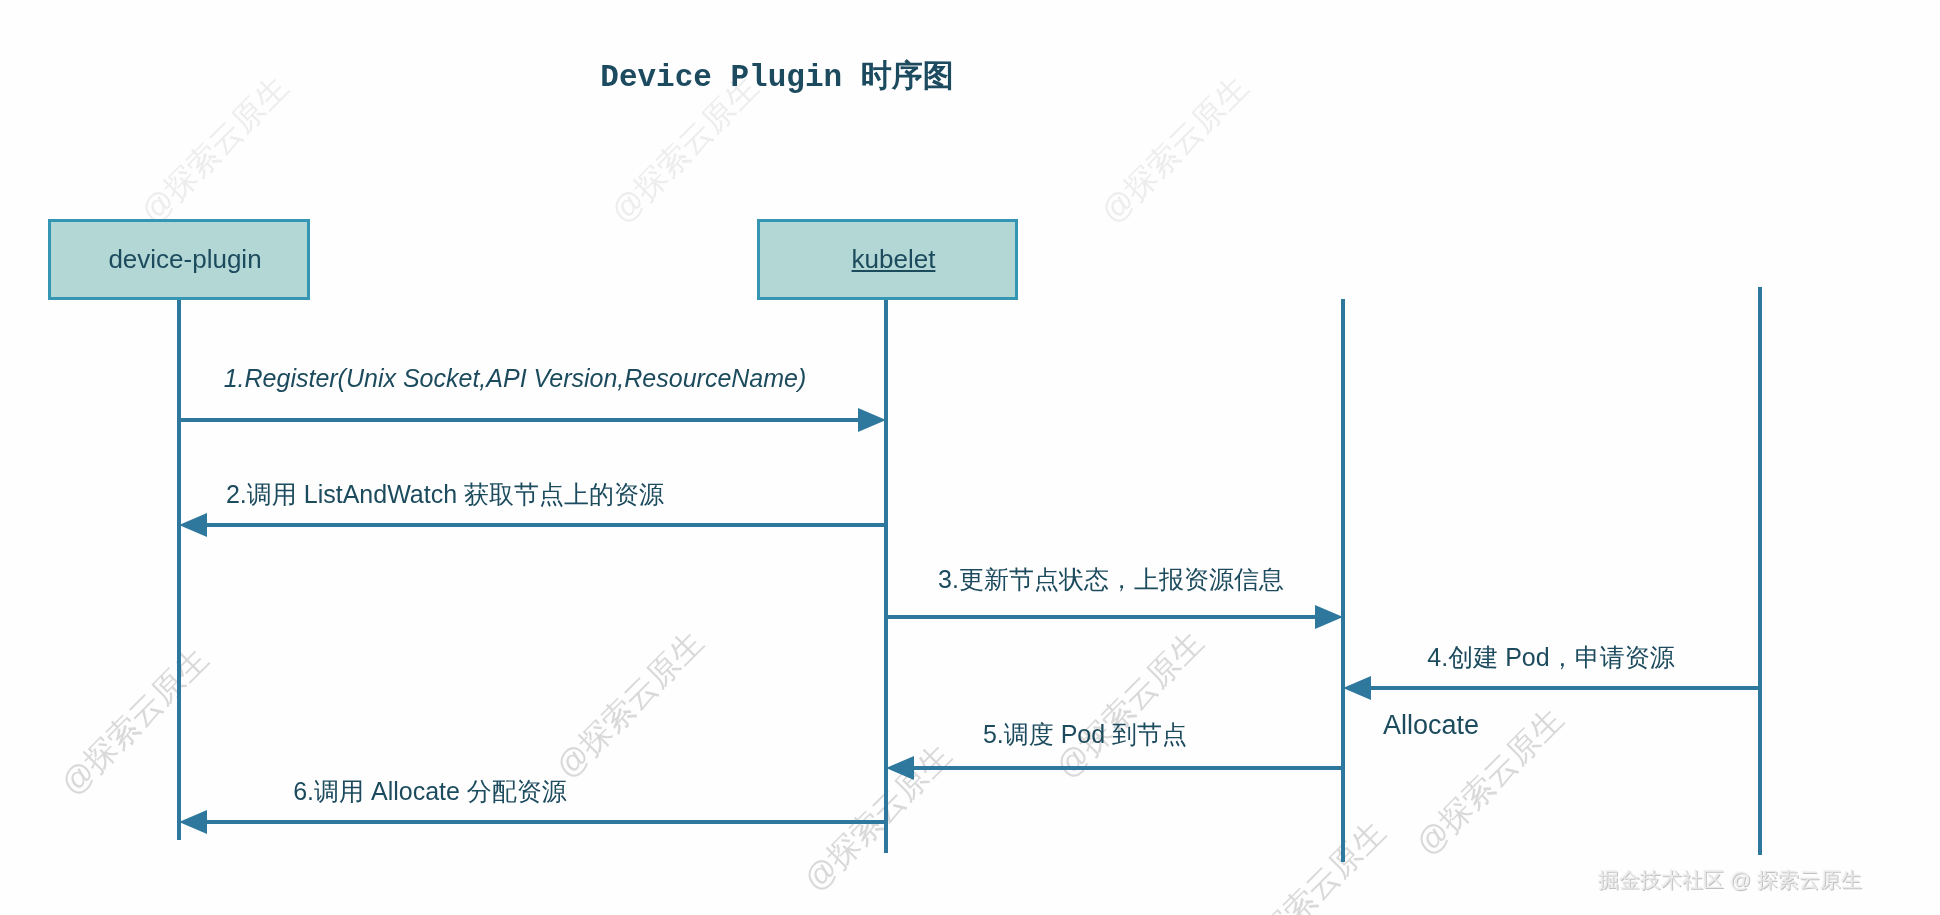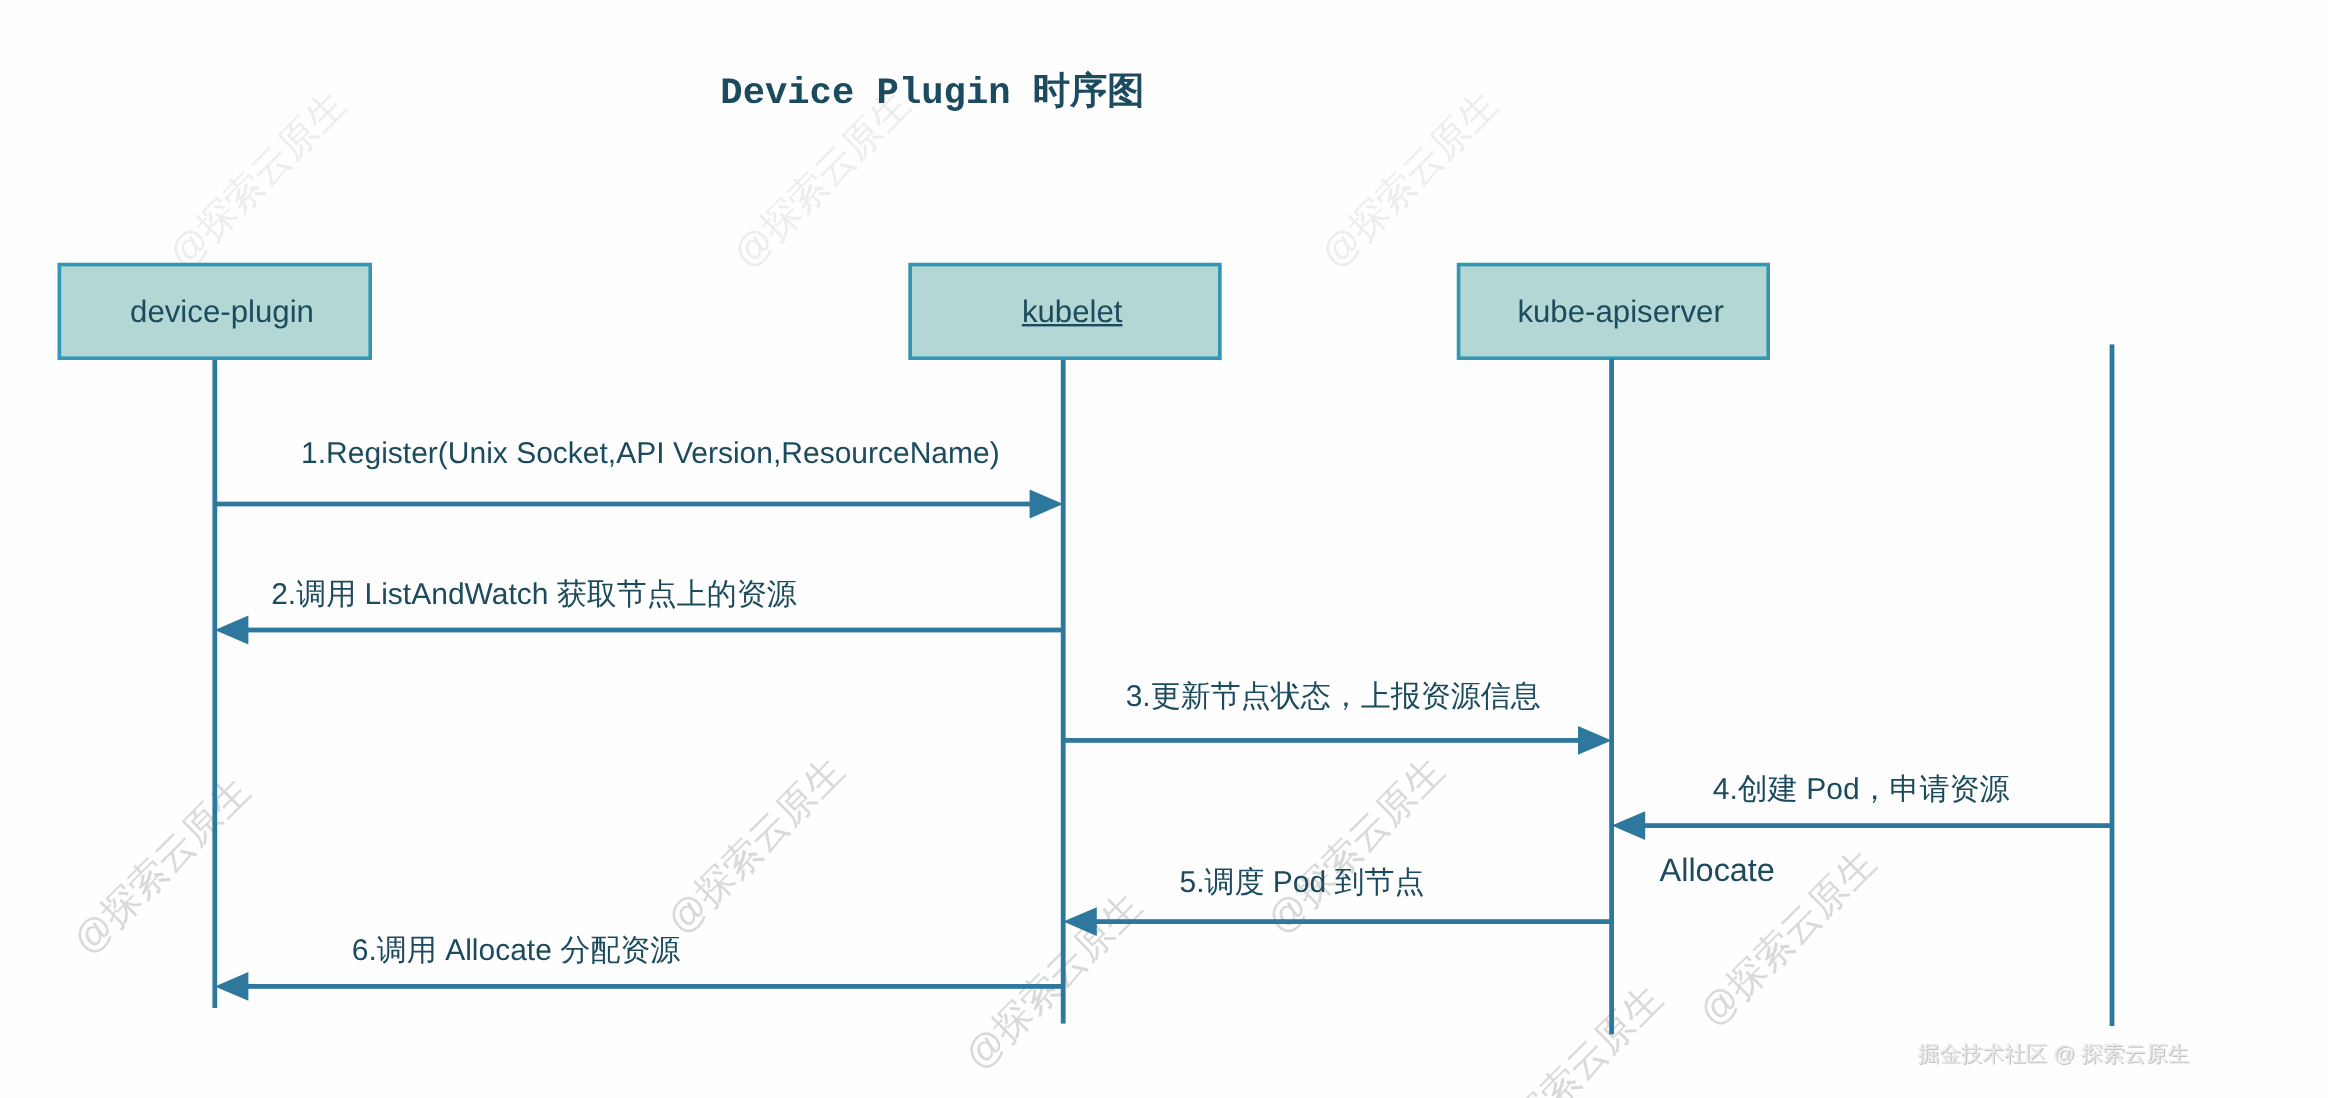--- a/index.html
+++ b/index.html
@@ -92,21 +92,21 @@
     font-size:32px;
     color:rgba(140,140,140,0.32);
     white-space:nowrap;
     pointer-events:none;
   }
   .watermark.faint{color:rgba(160,160,160,0.18);}
   .attribution{
     position:absolute;
     left:1598px;
     top:866px;
-    font-size:18px;
+    font-size:21px;
     color:#e9e9e9;
     text-shadow:1px 1px 0 #c2c2c2, -1px -1px 0 #f8f8f8;
     white-space:nowrap;
     pointer-events:none;
   }
 </style>
 </head>
 <body>
 
 <div class="canvas">
@@ -118,28 +118,27 @@
   <span class="watermark" style="left:630px;top:705px;">@探索云原生</span>
   <span class="watermark" style="left:878px;top:818px;">@探索云原生</span>
   <span class="watermark" style="left:1130px;top:705px;">@探索云原生</span>
   <span class="watermark" style="left:1490px;top:782px;">@探索云原生</span>
   <span class="watermark" style="left:1312px;top:895px;">@探索云原生</span>
 
   <div class="title">Device Plugin 时序图</div>
 
   <div class="participant" style="left:48px;top:219px;width:262px;">device-plugin</div>
   <div class="participant" style="left:757px;top:219px;text-decoration:underline;">kubelet</div>
-  <div class="participant" style="left:1214px;top:219px;">kube-apiserver</div>
 
   <div class="lifeline" style="left:177px;top:300px;height:540px;"></div>
   <div class="lifeline" style="left:884px;top:300px;height:553px;"></div>
   <div class="lifeline" style="left:1341px;top:299px;height:563px;"></div>
   <div class="lifeline" style="left:1758px;top:287px;height:568px;"></div>
 
-  <div class="msg-label" style="left:542px;top:364px;">1.Register(Unix Socket,API Version,ResourceName)</div>
+  <div class="msg-label" style="left:515px;top:364px;font-style:italic;">1.Register(Unix Socket,API Version,ResourceName)</div>
   <div class="arrow dir-right" style="left:179px;top:408px;width:707px;">
     <div class="line"></div>
     <div class="head"></div>
   </div>
 
   <div class="msg-label" style="left:445px;top:478px;">2.调用 ListAndWatch 获取节点上的资源</div>
   <div class="arrow dir-left" style="left:179px;top:513px;width:707px;">
     <div class="line"></div>
     <div class="head"></div>
   </div>

